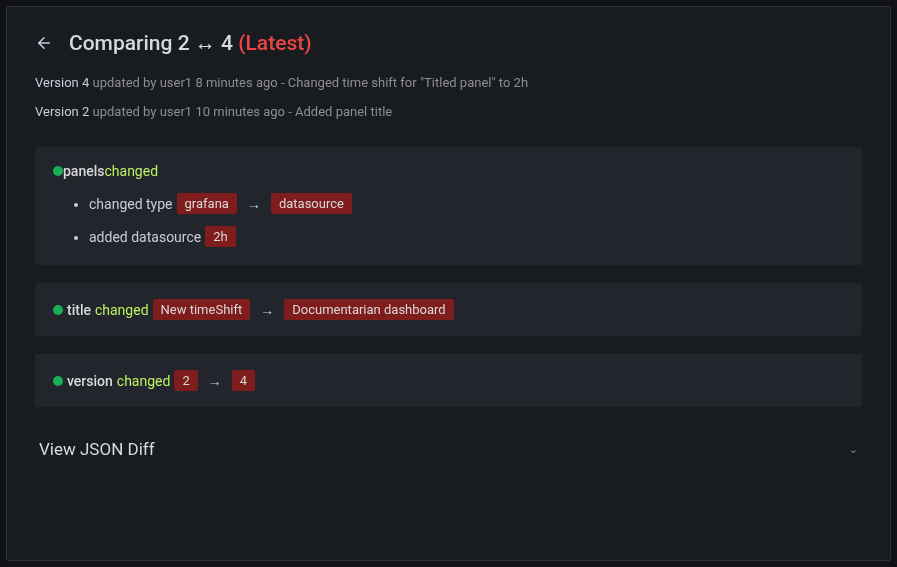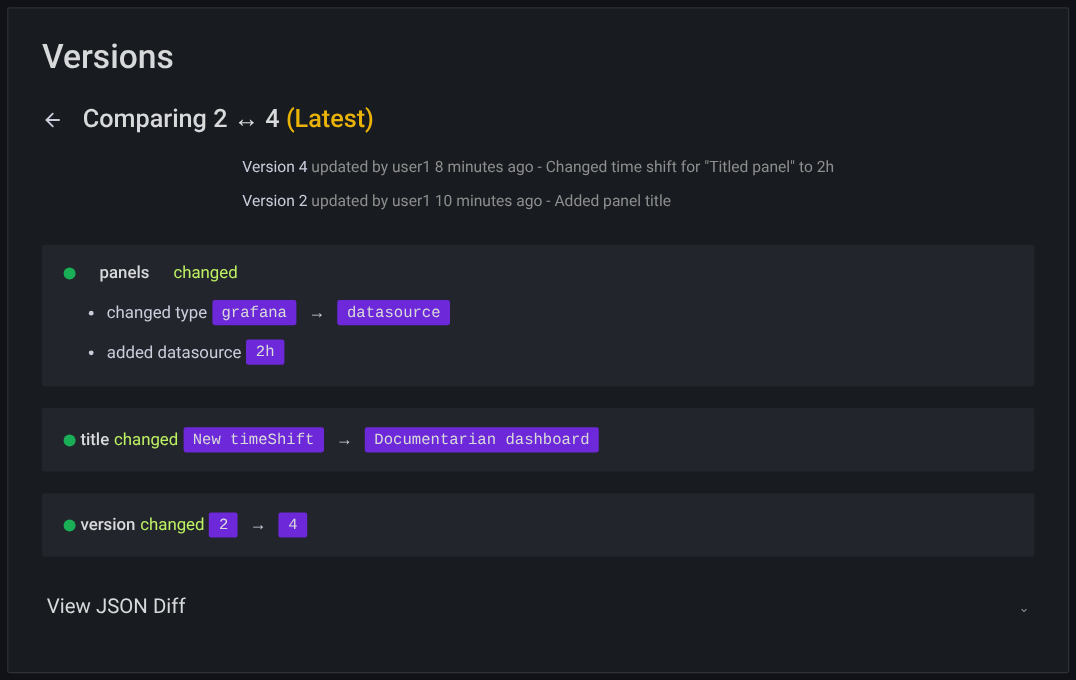--- a/index.html
+++ b/index.html
@@ -35,25 +35,25 @@
   color: #ccccdc;
   cursor: pointer;
   display: inline-flex;
 }
 .compare-title {
   font-size: 21px;
   font-weight: 500;
   color: #d8d9da;
 }
 .latest-tag {
-  color: #eab308;
+  color: #ef4444;
 }
 .meta-row {
   display: flex;
-  justify-content: center;
+  justify-content: space-between;
   align-items: flex-start;
   margin-bottom: 28px;
 }
 .meta-lines { display: flex; flex-direction: column; gap: 14px; }
 .meta-line {
   font-size: 13px;
   color: #8e8e8e;
 }
 .meta-line .vb { color: #ccccdc; }
 .restore-btn {
@@ -72,21 +72,21 @@
 .restore-btn svg { width: 14px; height: 14px; }
 .diff-block {
   background: #22252b;
   border-radius: 2px;
   padding: 16px 18px;
   margin-bottom: 18px;
 }
 .diff-header {
   display: flex;
   align-items: center;
-  gap: 20px;
+  gap: 0;
   font-size: 14px;
 }
 .green-dot {
   width: 10px;
   height: 10px;
   background: #1aae56;
   border-radius: 50%;
   display: inline-block;
 }
 .diff-header .field { color: #d8d9da; font-weight: 500; }
@@ -96,27 +96,26 @@
   padding-left: 36px;
   margin-top: 14px;
 }
 .diff-list li {
   font-size: 14px;
   color: #ccccdc;
   margin-bottom: 12px;
 }
 .diff-list li:last-child { margin-bottom: 2px; }
 .chip {
-  background: #6d28d9;
+  background: #7f1d1d;
   color: #d8d9da;
   padding: 3px 8px;
   border-radius: 2px;
   font-size: 13px;
   display: inline-block;
-  font-family: Liberation Mono, monospace;
 }
 .arrow-sep {
   color: #ccccdc;
   padding: 0 6px;
 }
 .inline-row {
   display: inline-flex;
   align-items: center;
   gap: 4px;
   flex-wrap: wrap;
@@ -133,21 +132,20 @@
   font-size: 17px;
   color: #d8d9da;
   font-weight: 400;
 }
 .chevron { color: #8e8e8e; font-size: 11px; }
 </style>
 </head>
 <body>
 
 <div class="page">
-  <h1 class="page-title">Versions</h1>
 
   <div class="compare-header">
     <span class="back-arrow">
       <svg width="18" height="18" viewBox="0 0 24 24" fill="none" stroke="currentColor" stroke-width="2" stroke-linecap="round" stroke-linejoin="round">
           <line x1="19" y1="12" x2="5" y2="12"></line>
           <polyline points="12 19 5 12 12 5"></polyline>
         </svg>
     </span>
     <div class="compare-title">
       <span>Comparing</span>

